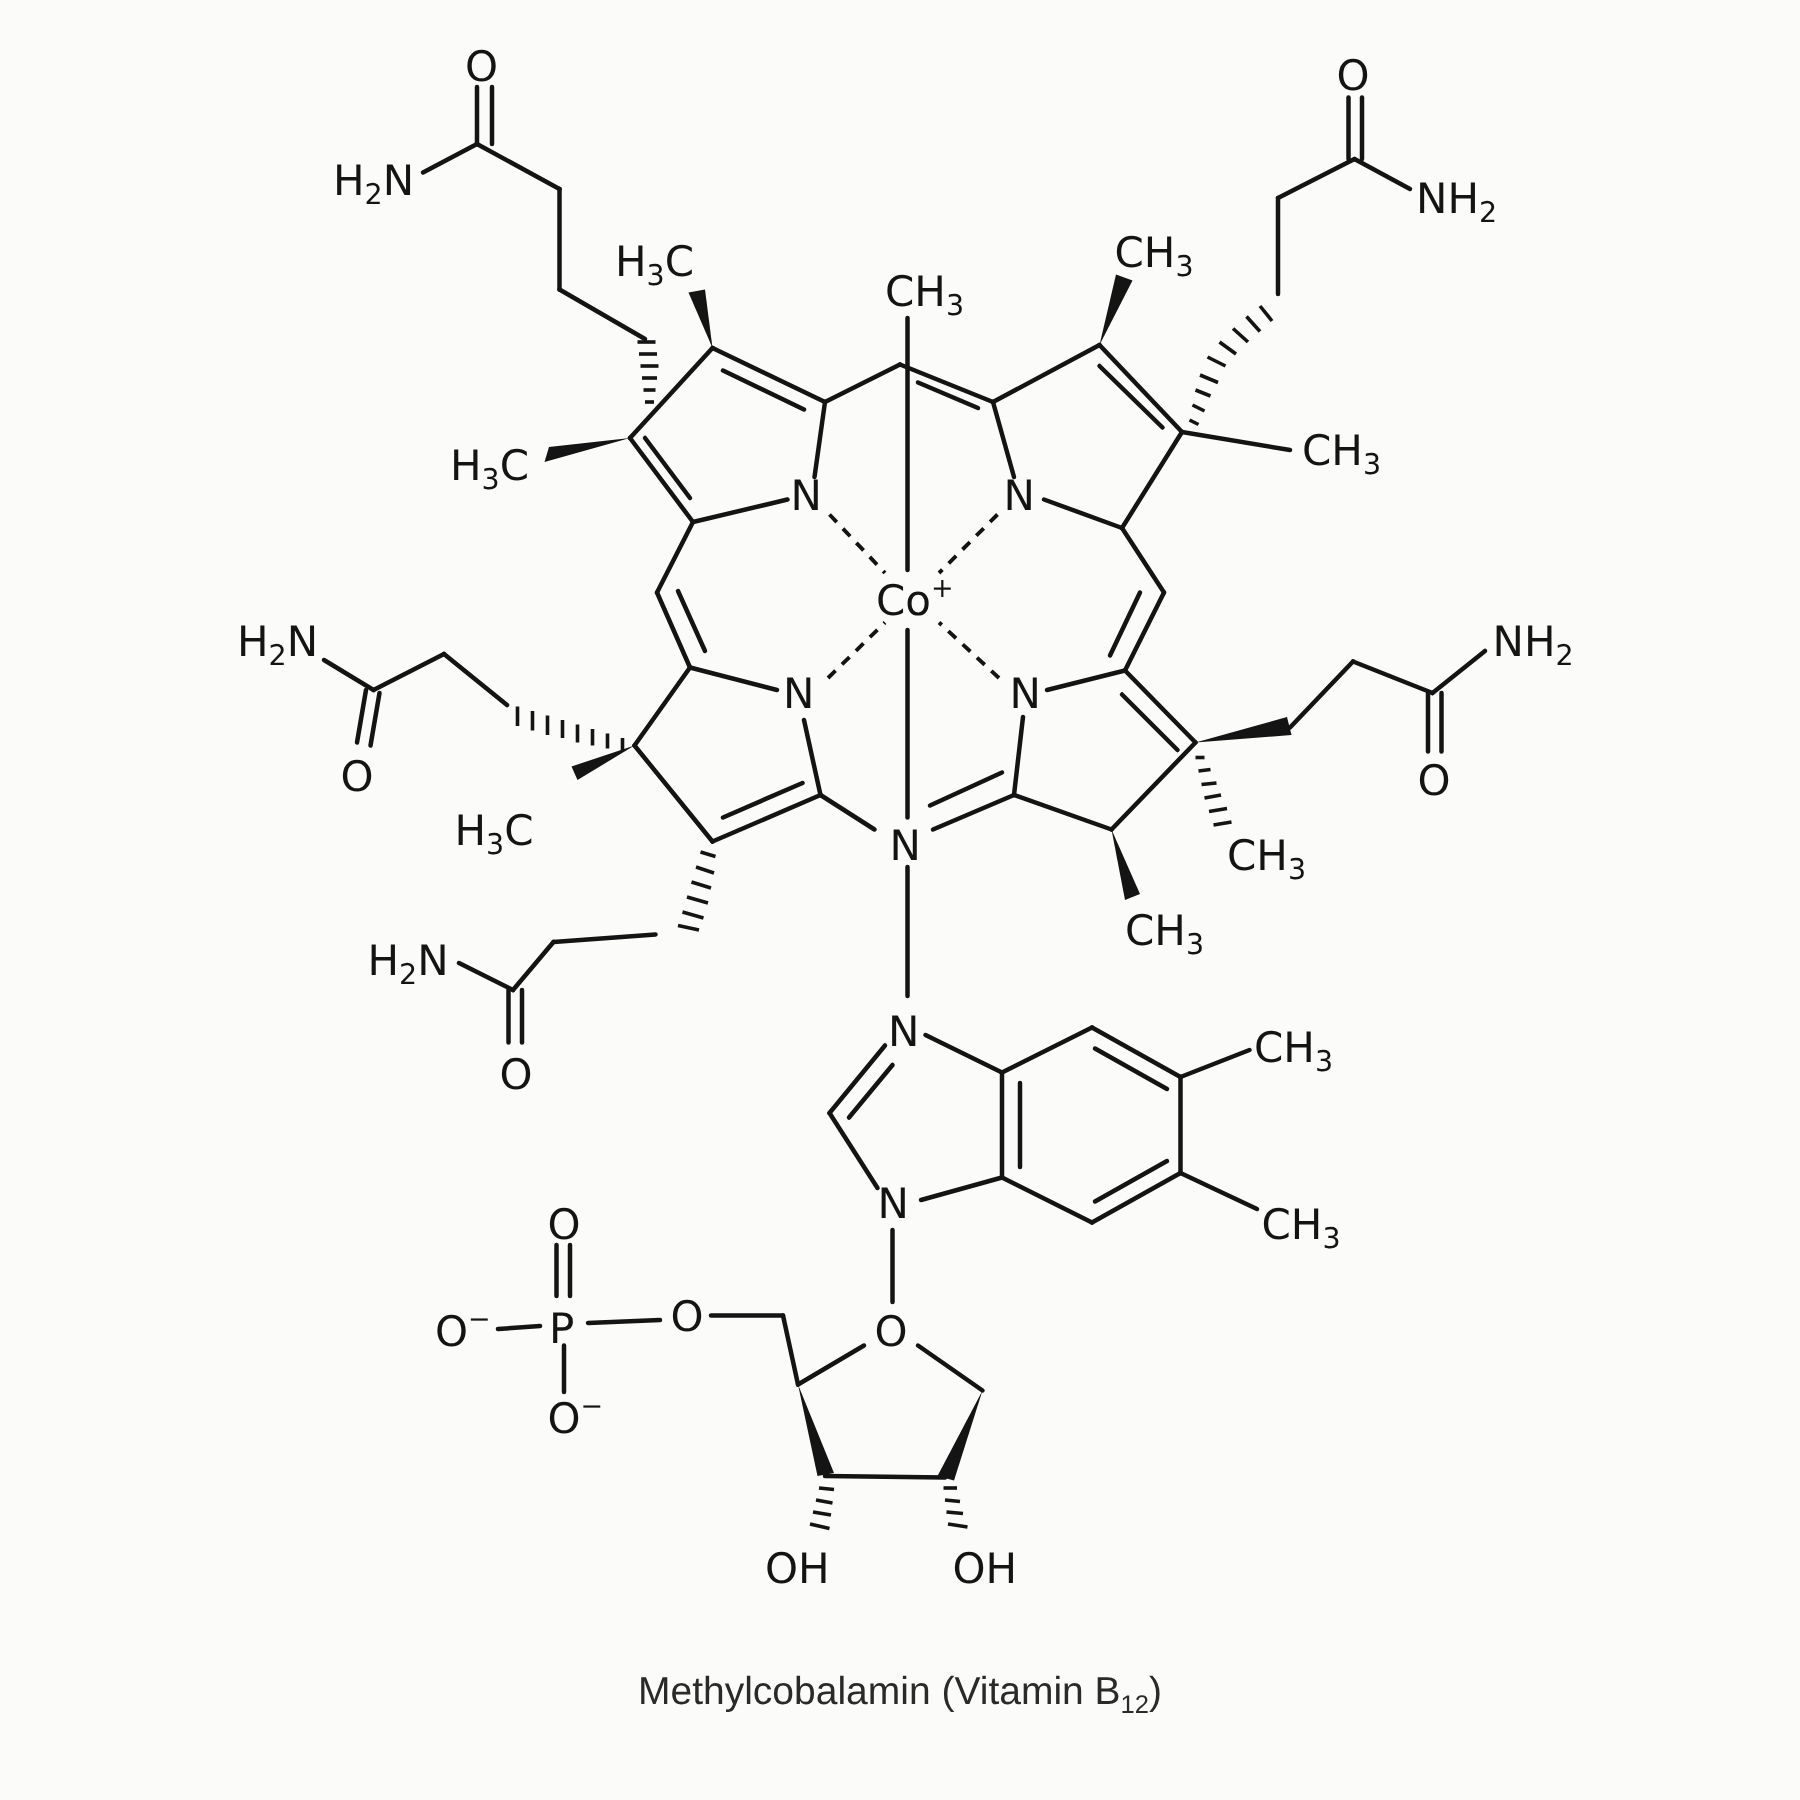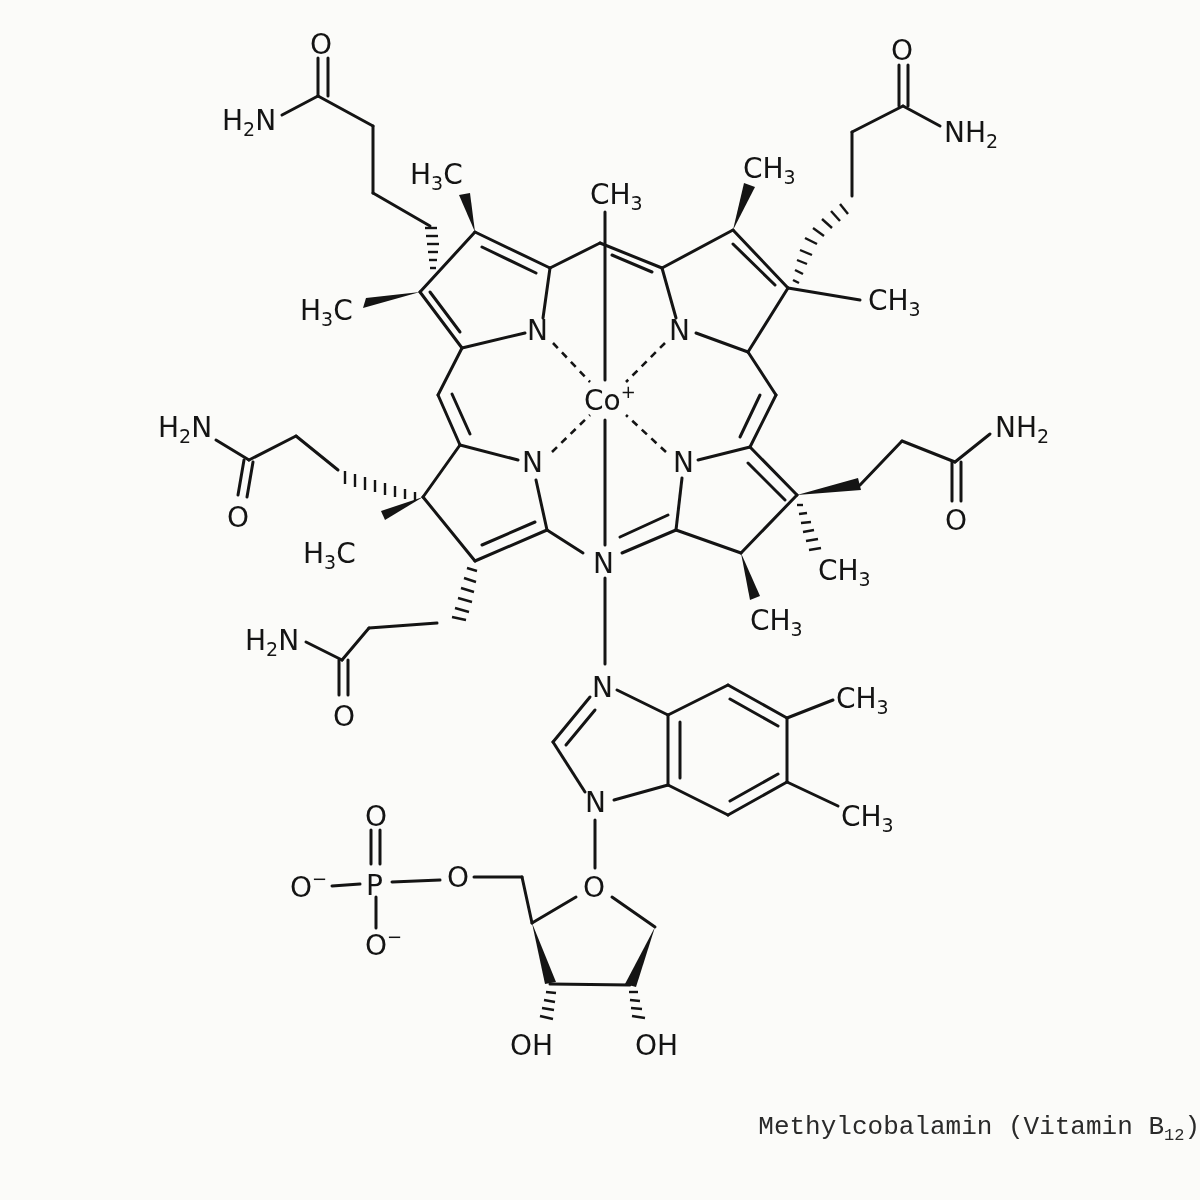--- a/index.html
+++ b/index.html
@@ -5,22 +5,22 @@
     html, body { margin: 0; padding: 0; background: #fbfbf9; }
     body { width: 1200px; height: 1200px; position: relative; overflow: hidden; }
     #canvas { position: absolute; left: 0; top: 0; width: 1200px; height: 1200px; }
     .bond { stroke: #141414; stroke-width: 3; fill: none; stroke-linecap: round; }
     .dash { stroke: #141414; stroke-width: 2.6; fill: none; stroke-dasharray: 7 6; }
     .wedge { fill: #141414; stroke: none; }
     .hash { stroke: #141414; stroke-width: 2.4; }
     .atom { font-family: "DejaVu Sans", "Liberation Sans", sans-serif; font-size: 28px; fill: #141414; }
     .sub { font-size: 19px; }
     .sup { font-size: 18px; }
-    .caption { position: absolute; left: 0; width: 1200px; top: 1112px; text-align: right;
-      font-family: Liberation Mono, monospace; font-size: 26px; color: #2a2a2a; }
+    .caption { position: absolute; left: 0; width: 1200px; top: 1112px; text-align: center;
+      font-family: Liberation Sans, sans-serif; font-size: 26px; color: #2a2a2a; }
     .caption sub { font-size: 17px; }
   </style>
 </head>
 <body>
 
 <svg id="canvas" viewBox="0 0 1200 1200" xmlns="http://www.w3.org/2000/svg">
   <defs>
     <pattern id="p" width="1" height="1"></pattern>
   </defs>
 

